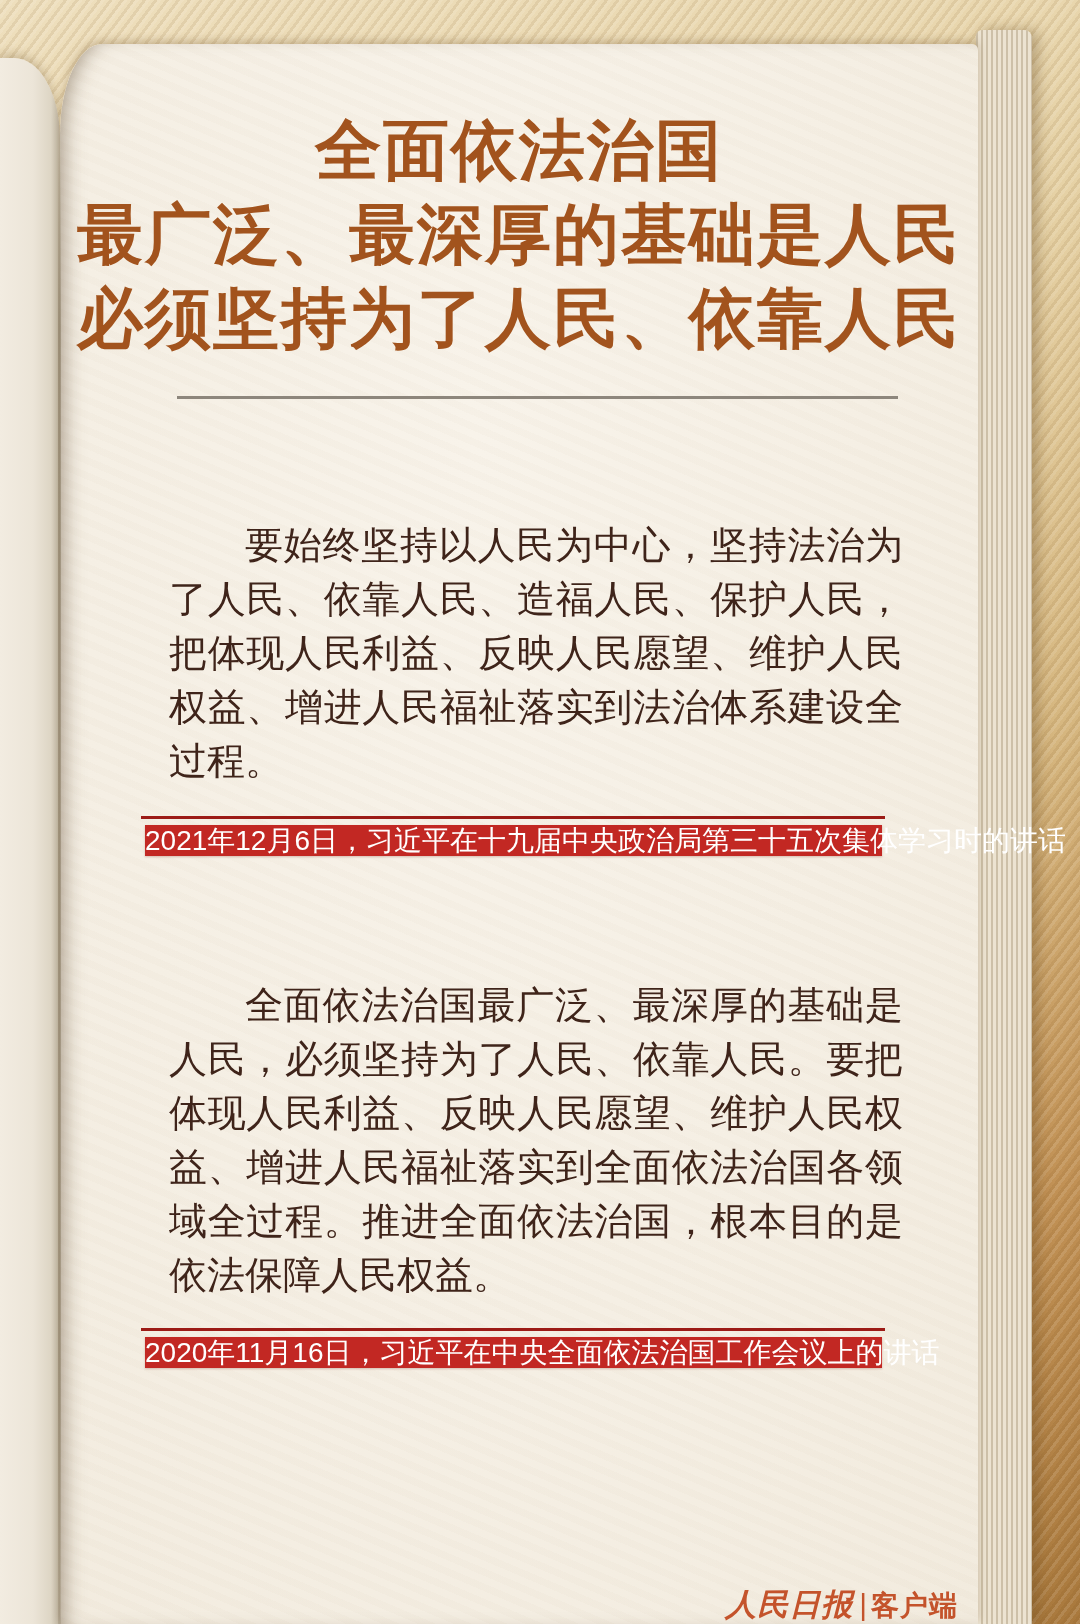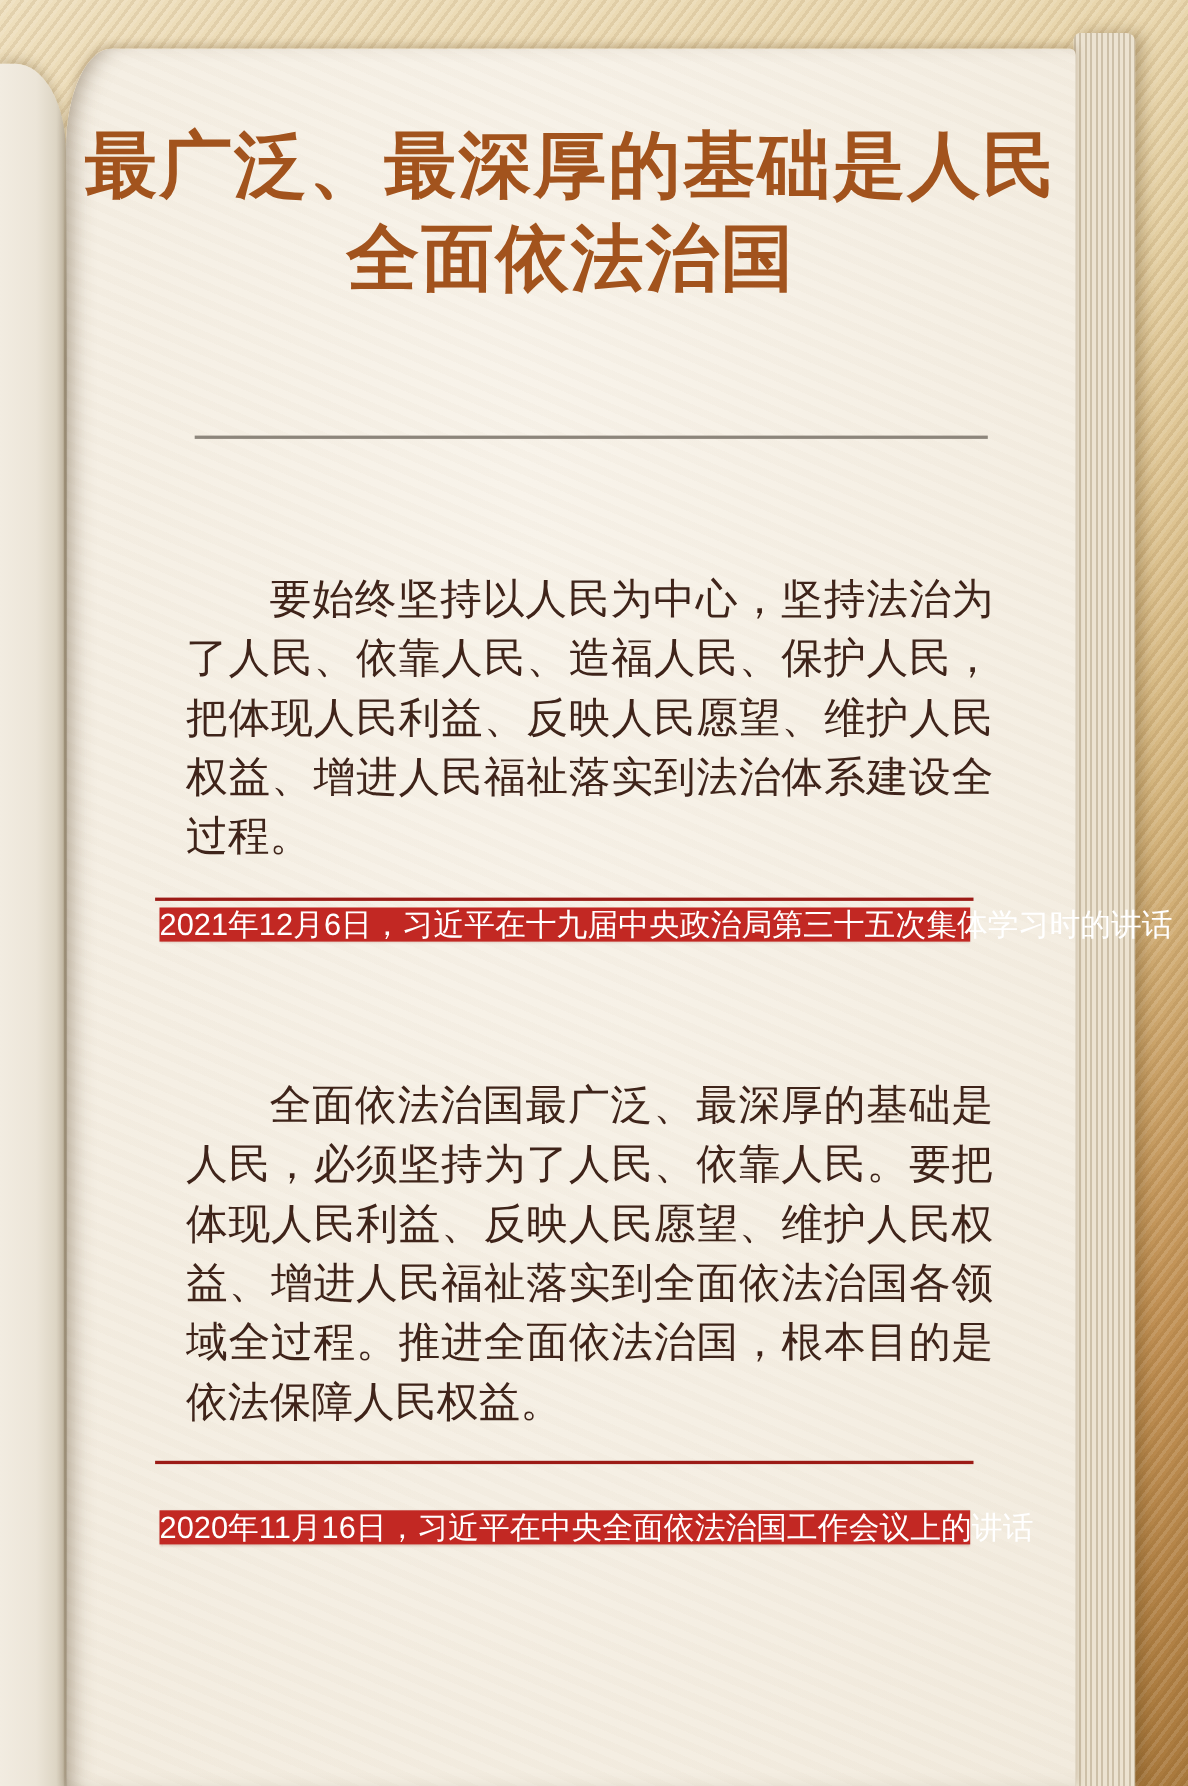--- a/index.html
+++ b/index.html
@@ -73,21 +73,21 @@
   .rule-2 { top:1284px; }
   
   .banner {
     position:absolute; left:85px; width:737px; height:31px;
     background:#c22823; color:#ffffff;
     font-size:28px; line-height:31px; text-align:center; white-space:nowrap;
     font-family:"Liberation Sans","DejaVu Sans",sans-serif;
     box-shadow:0 1px 2px rgba(120,30,20,.25);
   }
   .banner-1 { top:781px; }
-  .banner-2 { top:1329px; }
+  .banner-2 { top:1293px; }
   
   .logo {
     position:absolute; right:20px; top:1540px; height:36px;
     color:#c4532b; white-space:nowrap; display:flex; align-items:baseline;
   }
   .logo .brand {
     font-family:"Liberation Serif","DejaVu Serif",serif;
     font-style:italic; font-weight:700; font-size:31px; letter-spacing:1px;
   }
   .logo .sep { font-size:30px; font-weight:400; margin:0 4px 0 6px; }
@@ -97,31 +97,37 @@
 <body>
 
 <div class="canvas">
   <div class="backdrop"></div>
   <div>
     <div class="page-stack"></div>
     <div class="left-page"></div>
     <div class="main-page">
 
       <div class="title">
+        <div class="line">全面依法治国</div>
         <div class="line">最广泛、最深厚的基础是人民</div>
-        <div class="line">全面依法治国</div>
+        <div class="line">必须坚持为了人民、依靠人民</div>
       </div>
 
       <div class="divider"></div>
 
       <p class="para para-1">要始终坚持以人民为中心，坚持法治为了人民、依靠人民、造福人民、保护人民，把体现人民利益、反映人民愿望、维护人民权益、增进人民福祉落实到法治体系建设全过程。</p>
       <div class="rule rule-1"></div>
       <div class="banner banner-1">2021年12月6日，习近平在十九届中央政治局第三十五次集体学习时的讲话</div>
 
       <p class="para para-2">全面依法治国最广泛、最深厚的基础是人民，必须坚持为了人民、依靠人民。要把体现人民利益、反映人民愿望、维护人民权益、增进人民福祉落实到全面依法治国各领域全过程。推进全面依法治国，根本目的是依法保障人民权益。</p>
       <div class="rule rule-2"></div>
       <div class="banner banner-2">2020年11月16日，习近平在中央全面依法治国工作会议上的讲话</div>
 
+      <div class="logo">
+        <span class="brand">人民日报</span>
+        <span class="sep">|</span>
+        <span class="app">客户端</span>
+      </div>
 
     </div>
     <div class="gutter-line"></div>
   </div>
 </div>
 
 </body></html>

